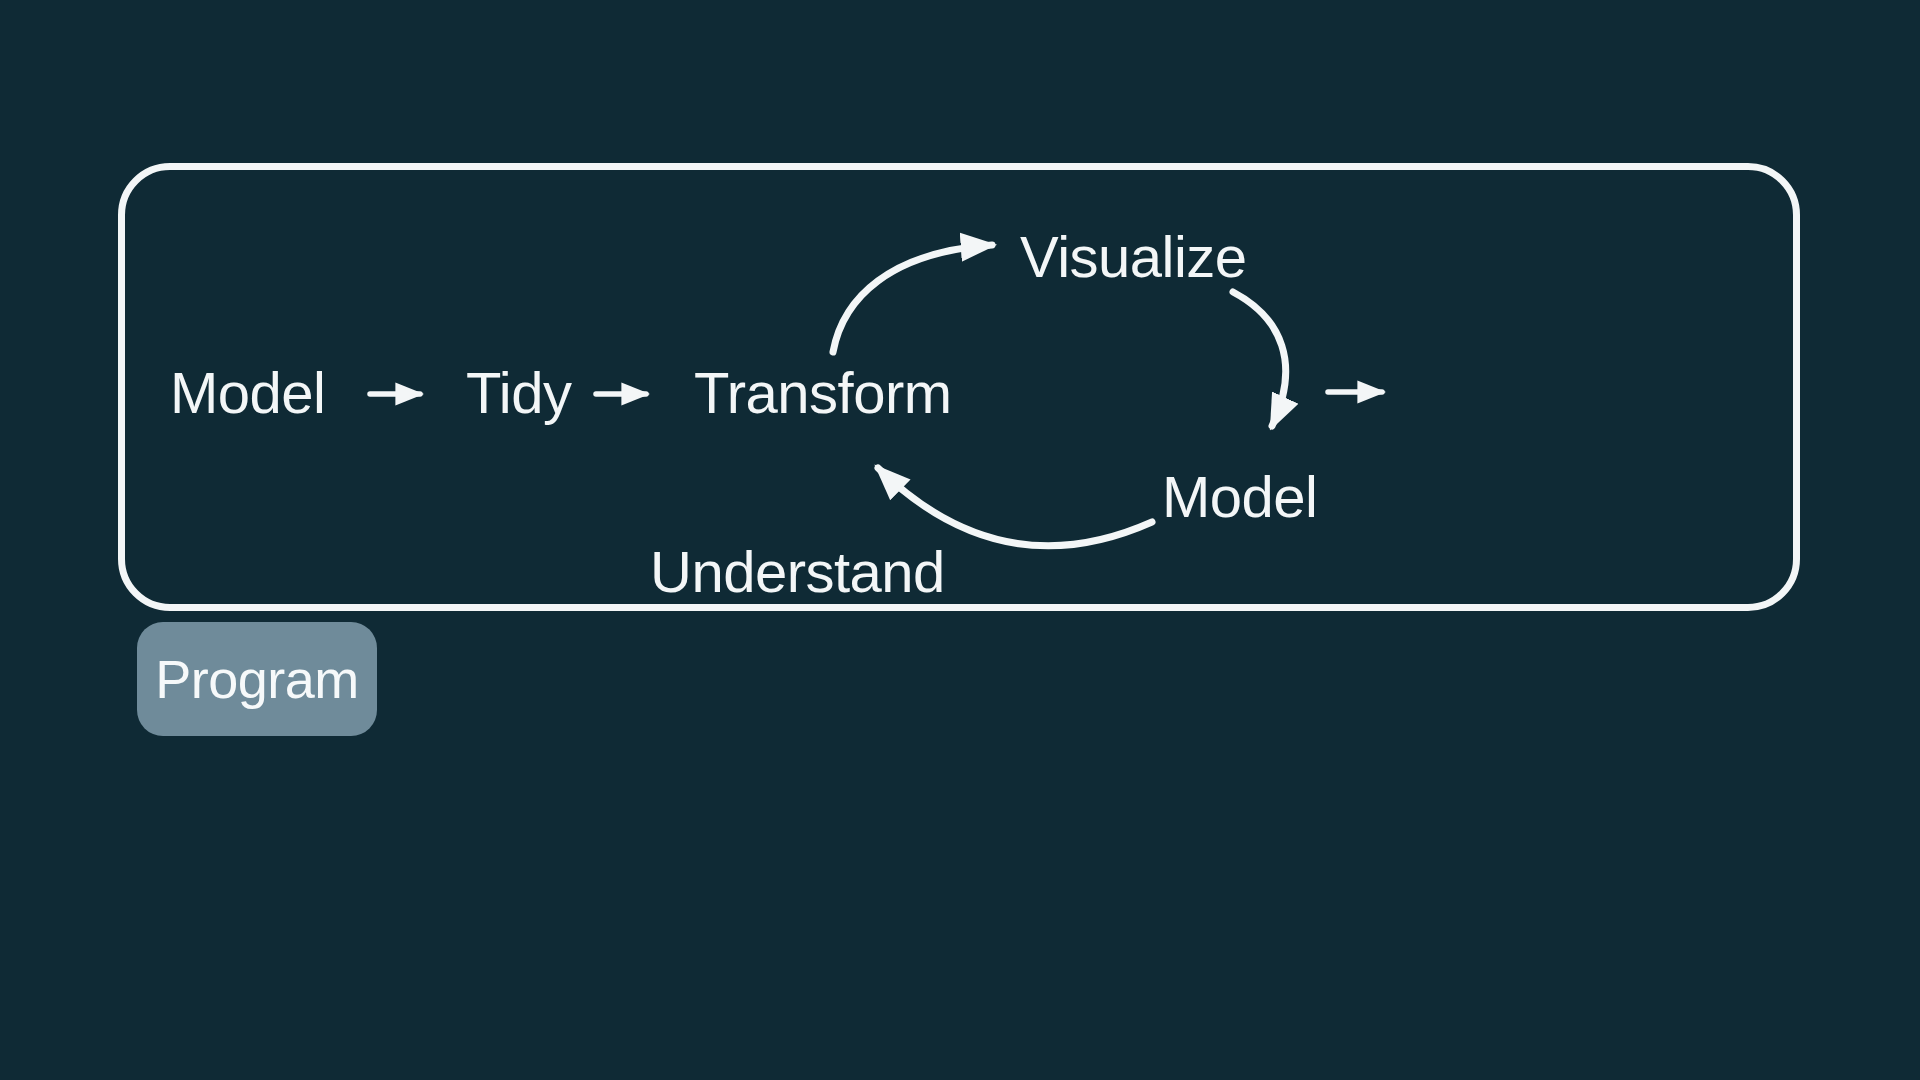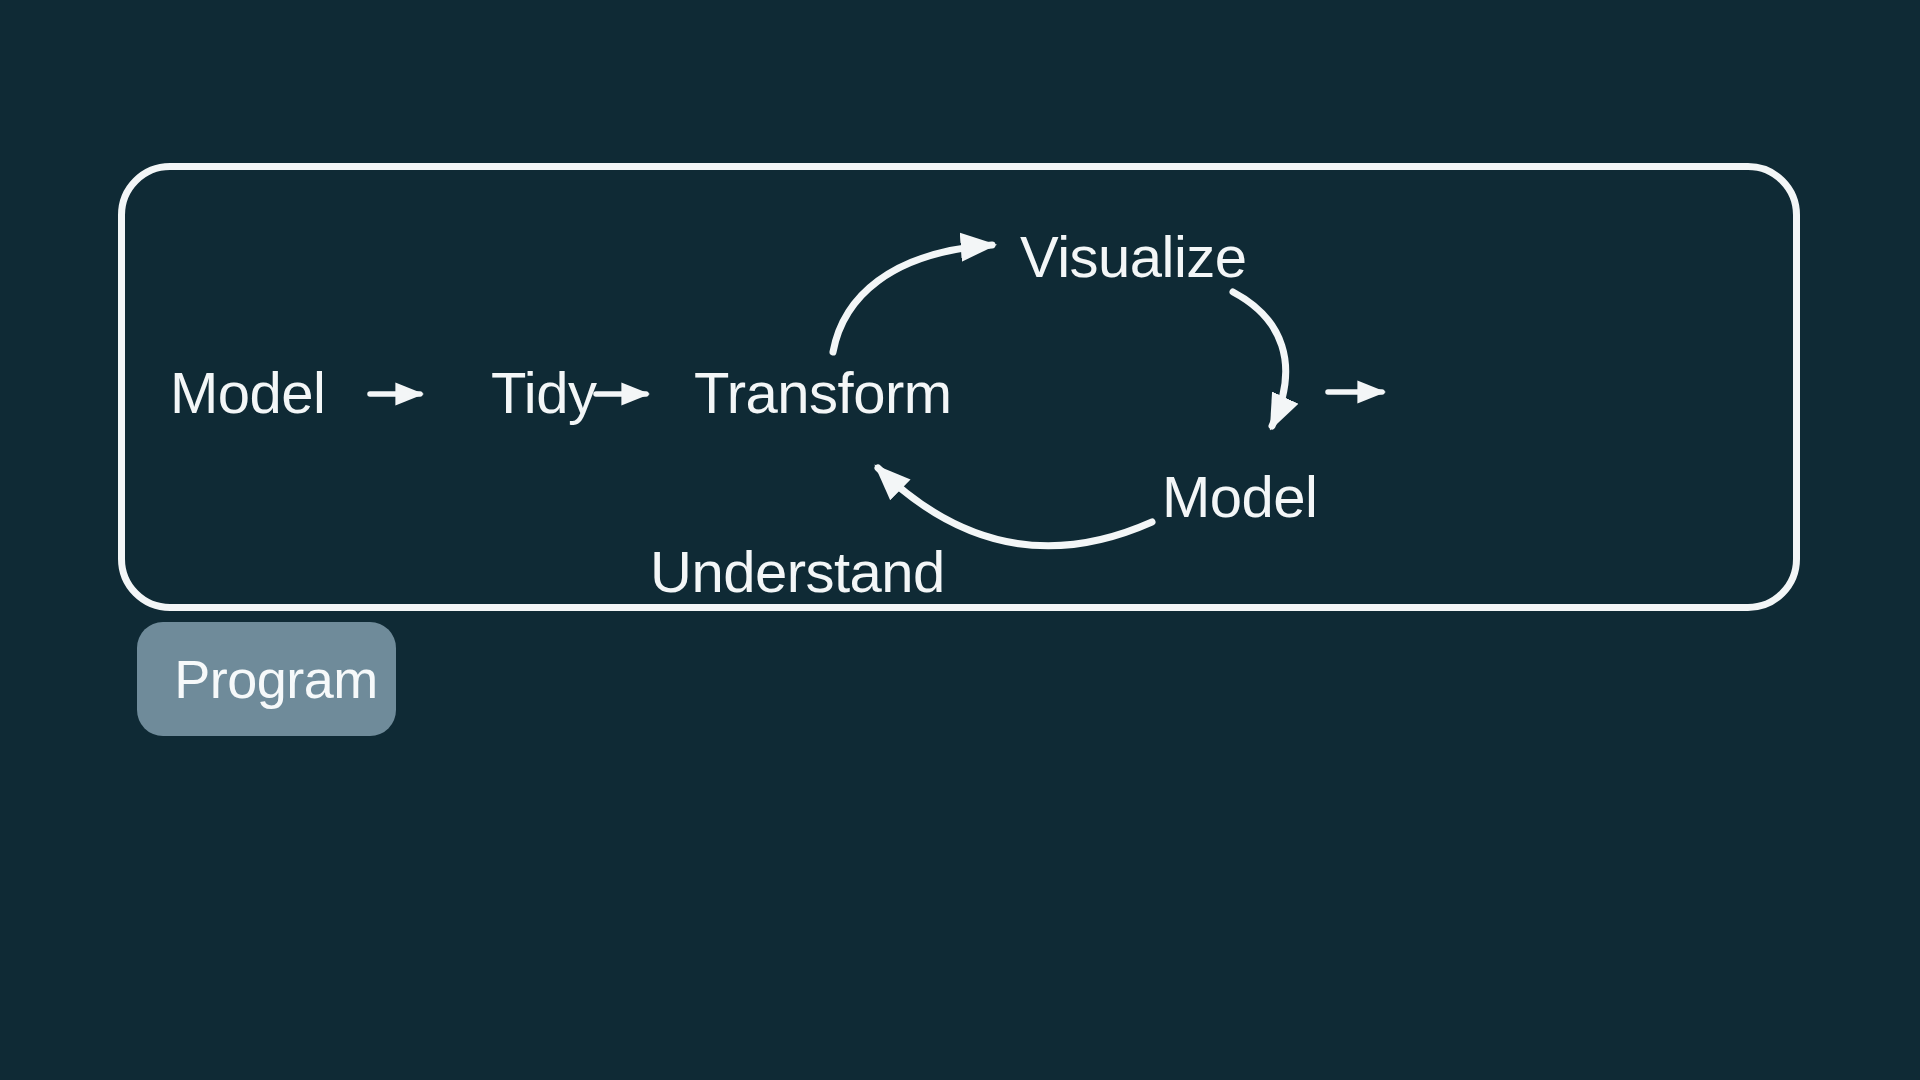--- a/index.html
+++ b/index.html
@@ -42,21 +42,21 @@
     white-space:nowrap;
     line-height:1;
     margin-top:13px;
   }
   .program-tab{
     position:absolute;
     left:137px;top:622px;
     width:240px;height:114px;
     background:var(--program_fill);
     border-radius:26px;
-    display:flex;align-items:center;justify-content:center;padding-left:19px;
+    display:flex;align-items:center;justify-content:center;
   }
   .program-tab .label{
     color:var(--program_text);
     font-size:54px;
     letter-spacing:-0.5px;
     line-height:1;
   }
   svg.arrows{
     position:absolute;left:0;top:0;width:1920px;height:1080px;
     pointer-events:none;
@@ -87,21 +87,21 @@
     <line class="shaft" x1="370" y1="394" x2="420" y2="394" stroke-width="5.5" marker-end="url(#ah)"></line>
     <line class="shaft" x1="596" y1="394" x2="646" y2="394" stroke-width="5.5" marker-end="url(#ah)"></line>
     <line class="shaft" x1="1328" y1="392" x2="1382" y2="392" stroke-width="5.5" marker-end="url(#ah)"></line>
 
     <path class="shaft" d="M 833 352 C 843 298, 890 252, 992 245" stroke-width="7" marker-end="url(#ah)"></path>
     <path class="shaft" d="M 1233 292 C 1282 318, 1301 364, 1272 426" stroke-width="7" marker-end="url(#ah)"></path>
     <path class="shaft" d="M 1152 522 C 1062 562, 968 556, 878 468" stroke-width="7" marker-end="url(#ah)"></path>
   </svg>
 
   <div class="node" style="left:170px;top:394px">Model</div>
-  <div class="node" style="left:491px;top:394px">Tidy</div>
+  <div class="node" style="left:466px;top:394px">Tidy</div>
   <div class="node" style="left:1020px;top:258px">Visualize</div>
   <div class="node" style="left:694px;top:394px">Transform</div>
   <div class="node" style="left:1162px;top:498px">Model</div>
 
   <div class="cycle-label" style="left:650px;top:560px">Understand</div>
 
   <div class="program-tab">
     <span class="label">Program</span>
   </div>
 

